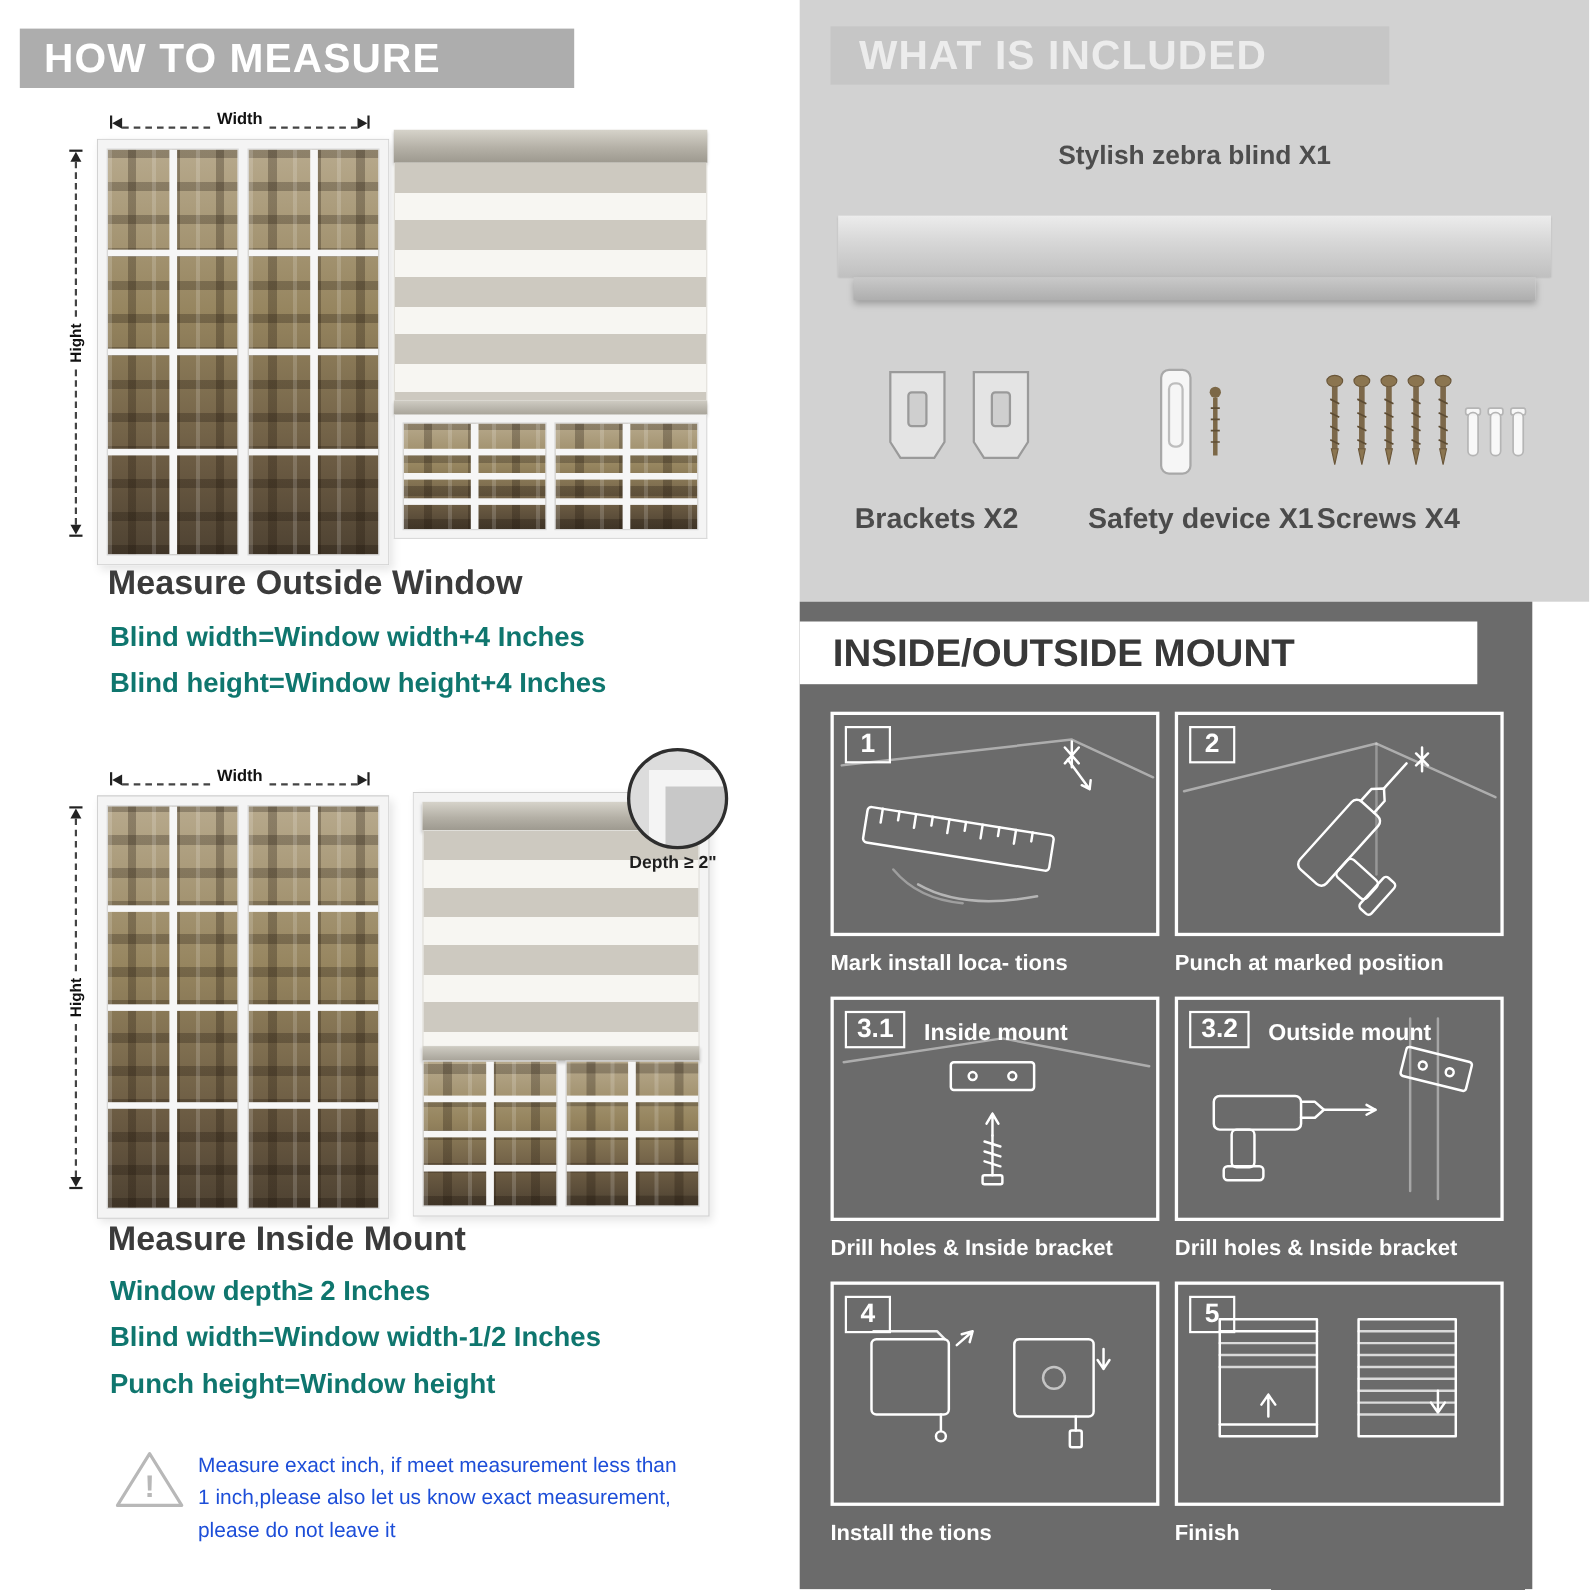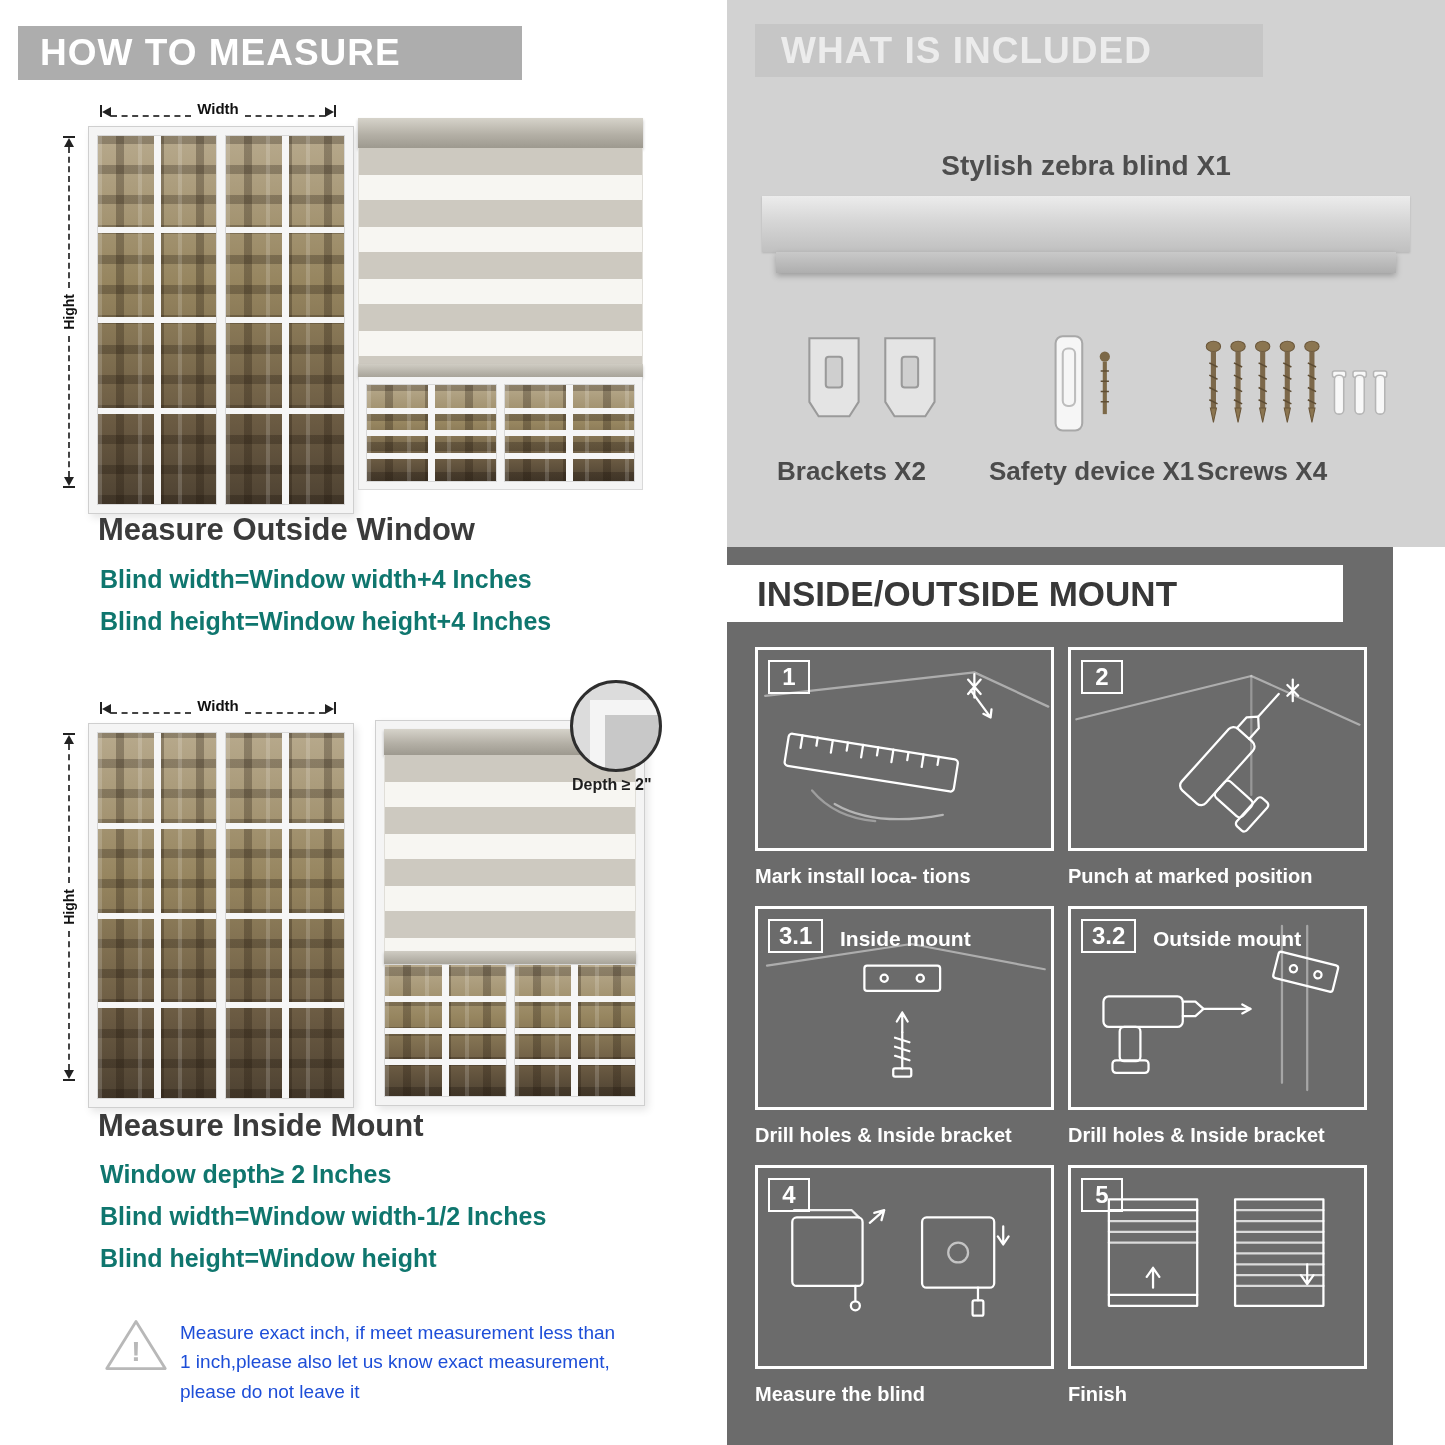--- a/index.html
+++ b/index.html
@@ -57,22 +57,22 @@
   .depth-label{position:absolute;font-size:16px;font-weight:700;color:#1f1f1f;}
 
   .warn-tri{position:absolute;left:103px;top:1315px;}
   .warn-text{position:absolute;left:180px;top:1318px;width:446px;margin:0;
     font-size:19px;font-weight:500;color:#1d4ed8;line-height:1.55;}
 
   
   .included{left:727px;top:0;width:718px;height:547px;background:#d2d2d2;}
   .banner-light{position:absolute;left:28px;top:24px;width:482px;height:53px;background:#c6c6c6;
     color:#ececec;font-size:37px;font-weight:800;letter-spacing:1px;display:flex;align-items:center;padding-left:26px;}
-  .product-title{position:absolute;left:0;top:150px;width:100%;text-align:center;
-    font-size:28px;font-weight:700;color:#4d4d4d;}
+  .product-title{position:absolute;left:0;top:128px;width:100%;text-align:center;
+    font-size:24px;font-weight:700;color:#4d4d4d;}
   .headrail{position:absolute;left:35px;top:196px;width:648px;height:56px;
     background:linear-gradient(180deg,#ececec 0%,#d6d6d6 45%,#c0c0c0 100%);box-shadow:0 1px 2px rgba(0,0,0,.15);}
   .headrail-lip{position:absolute;left:14px;right:14px;top:56px;height:21px;
     background:linear-gradient(180deg,#c9c9c9,#aeaeae);box-shadow:0 3px 6px rgba(0,0,0,.25);}
   .pack-item{position:absolute;top:330px;text-align:left;}
   .pack-art{height:118px;display:block;margin:0 auto;}
   .pack-label{margin-top:8px;font-size:26px;font-weight:700;color:#4b4b4b;white-space:nowrap;}
 
   
   .mount{left:727px;top:547px;width:666px;height:898px;background:#6b6b6b;}
@@ -169,21 +169,21 @@
         <div class="sash"></div>
         <div class="sash"></div>
       </div>
     </div>
     <div class="callout" style="left:570px;top:680px"></div>
     <div class="depth-label" style="left:572px;top:776px">Depth ≥ 2"</div>
 
     <h2 class="m-title" style="left:98px;top:1108px">Measure Inside Mount</h2>
     <p class="m-line" style="left:100px;top:1160px">Window depth≥ 2 Inches</p>
     <p class="m-line" style="left:100px;top:1202px">Blind width=Window width-1/2 Inches</p>
-    <p class="m-line" style="left:100px;top:1244px">Blind height=Window height</p>
+    <p class="m-line" style="left:100px;top:1244px">Punch height=Window height</p>
 
     <svg class="warn-tri" width="66" height="60" viewBox="0 0 70 62">
       <path d="M35 6 L66 56 H4 Z" fill="none" stroke="#b8b8b8" stroke-width="3" stroke-linejoin="round"></path>
       <text x="35" y="48" text-anchor="middle" font-size="30" font-weight="bold" fill="#b8b8b8">!</text>
     </svg>
     <p class="warn-text">Measure exact inch, if meet measurement less than 1 inch,please also let us know exact measurement, please do not leave it</p>
   </section>
 
   <section class="included">
     <div class="banner-light">WHAT IS INCLUDED</div>
@@ -343,21 +343,21 @@
             <path d="M124 50 l16 -14 M140 36 l-3 11 M140 36 l-11 3"></path>
             <path d="M108 120 v16"></path>
               <circle cx="108" cy="142" r="5"></circle>
             <rect x="182" y="44" width="80" height="78" rx="5"></rect>
             <circle cx="222" cy="83" r="11" opacity=".6"></circle>
             <path d="M272 54 v20 M272 74 l-6 -9 M272 74 l6 -9"></path>
             <path d="M244 122 v14"></path>
               <rect x="238" y="136" width="12" height="17" rx="2"></rect>
           </svg>
         </div>
-        <div class="caption">Measure the blind</div>
+        <div class="caption">Install the tions</div>
       </div>
 
       <div class="step">
         <div class="panel">
           <span class="num">5</span>
           <svg class="art" viewBox="0 0 325 198">
             <rect x="42" y="24" width="98" height="118"></rect>
             <path d="M42 36 h98"></path>
             <path d="M42 48 h98 M42 60 h98 M42 72 h98" opacity=".75"></path>
             <path d="M42 130 h98"></path>

